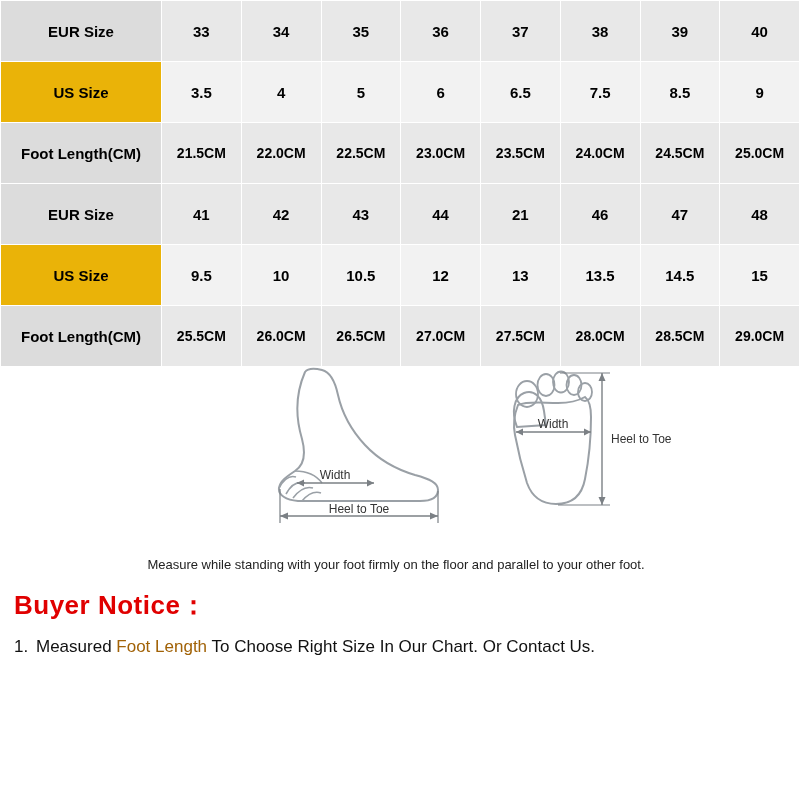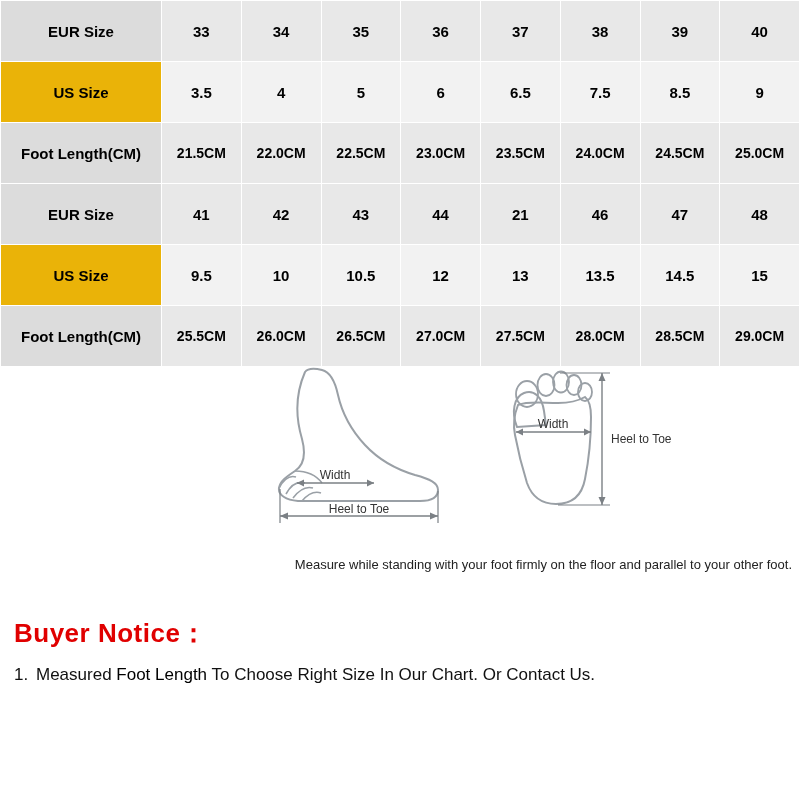--- a/index.html
+++ b/index.html
@@ -62,49 +62,48 @@
   }
   .diagram-svg {
     display: block;
     margin: 0 auto;
   }
   .measure-note {
     position: absolute;
     left: 0;
     right: 8px;
     bottom: 10px;
-    text-align: right;
+    text-align: center;
     font-size: 13px;
     color: #222222;
   }
 
   
   .notice {
     padding: 6px 14px 0 14px;
-    margin-top: 28px;
   }
   .notice-title {
     color: #e00000;
     font-size: 26px;
     font-weight: bold;
     margin: 0 0 14px 0;
     letter-spacing: 0.5px;
   }
   .notice-line {
     font-size: 17px;
     margin: 0 0 20px 0;
     color: #111111;
     line-height: 1.2;
   }
   .notice-num {
     display: inline-block;
     min-width: 22px;
   }
   .hl {
-    color: #000000;
+    color: #a16207;
   }
 </style>
 </head>
 <body>
 
 <div id="page">
 
   <table class="size-table">
     <tbody>
       <tr>

